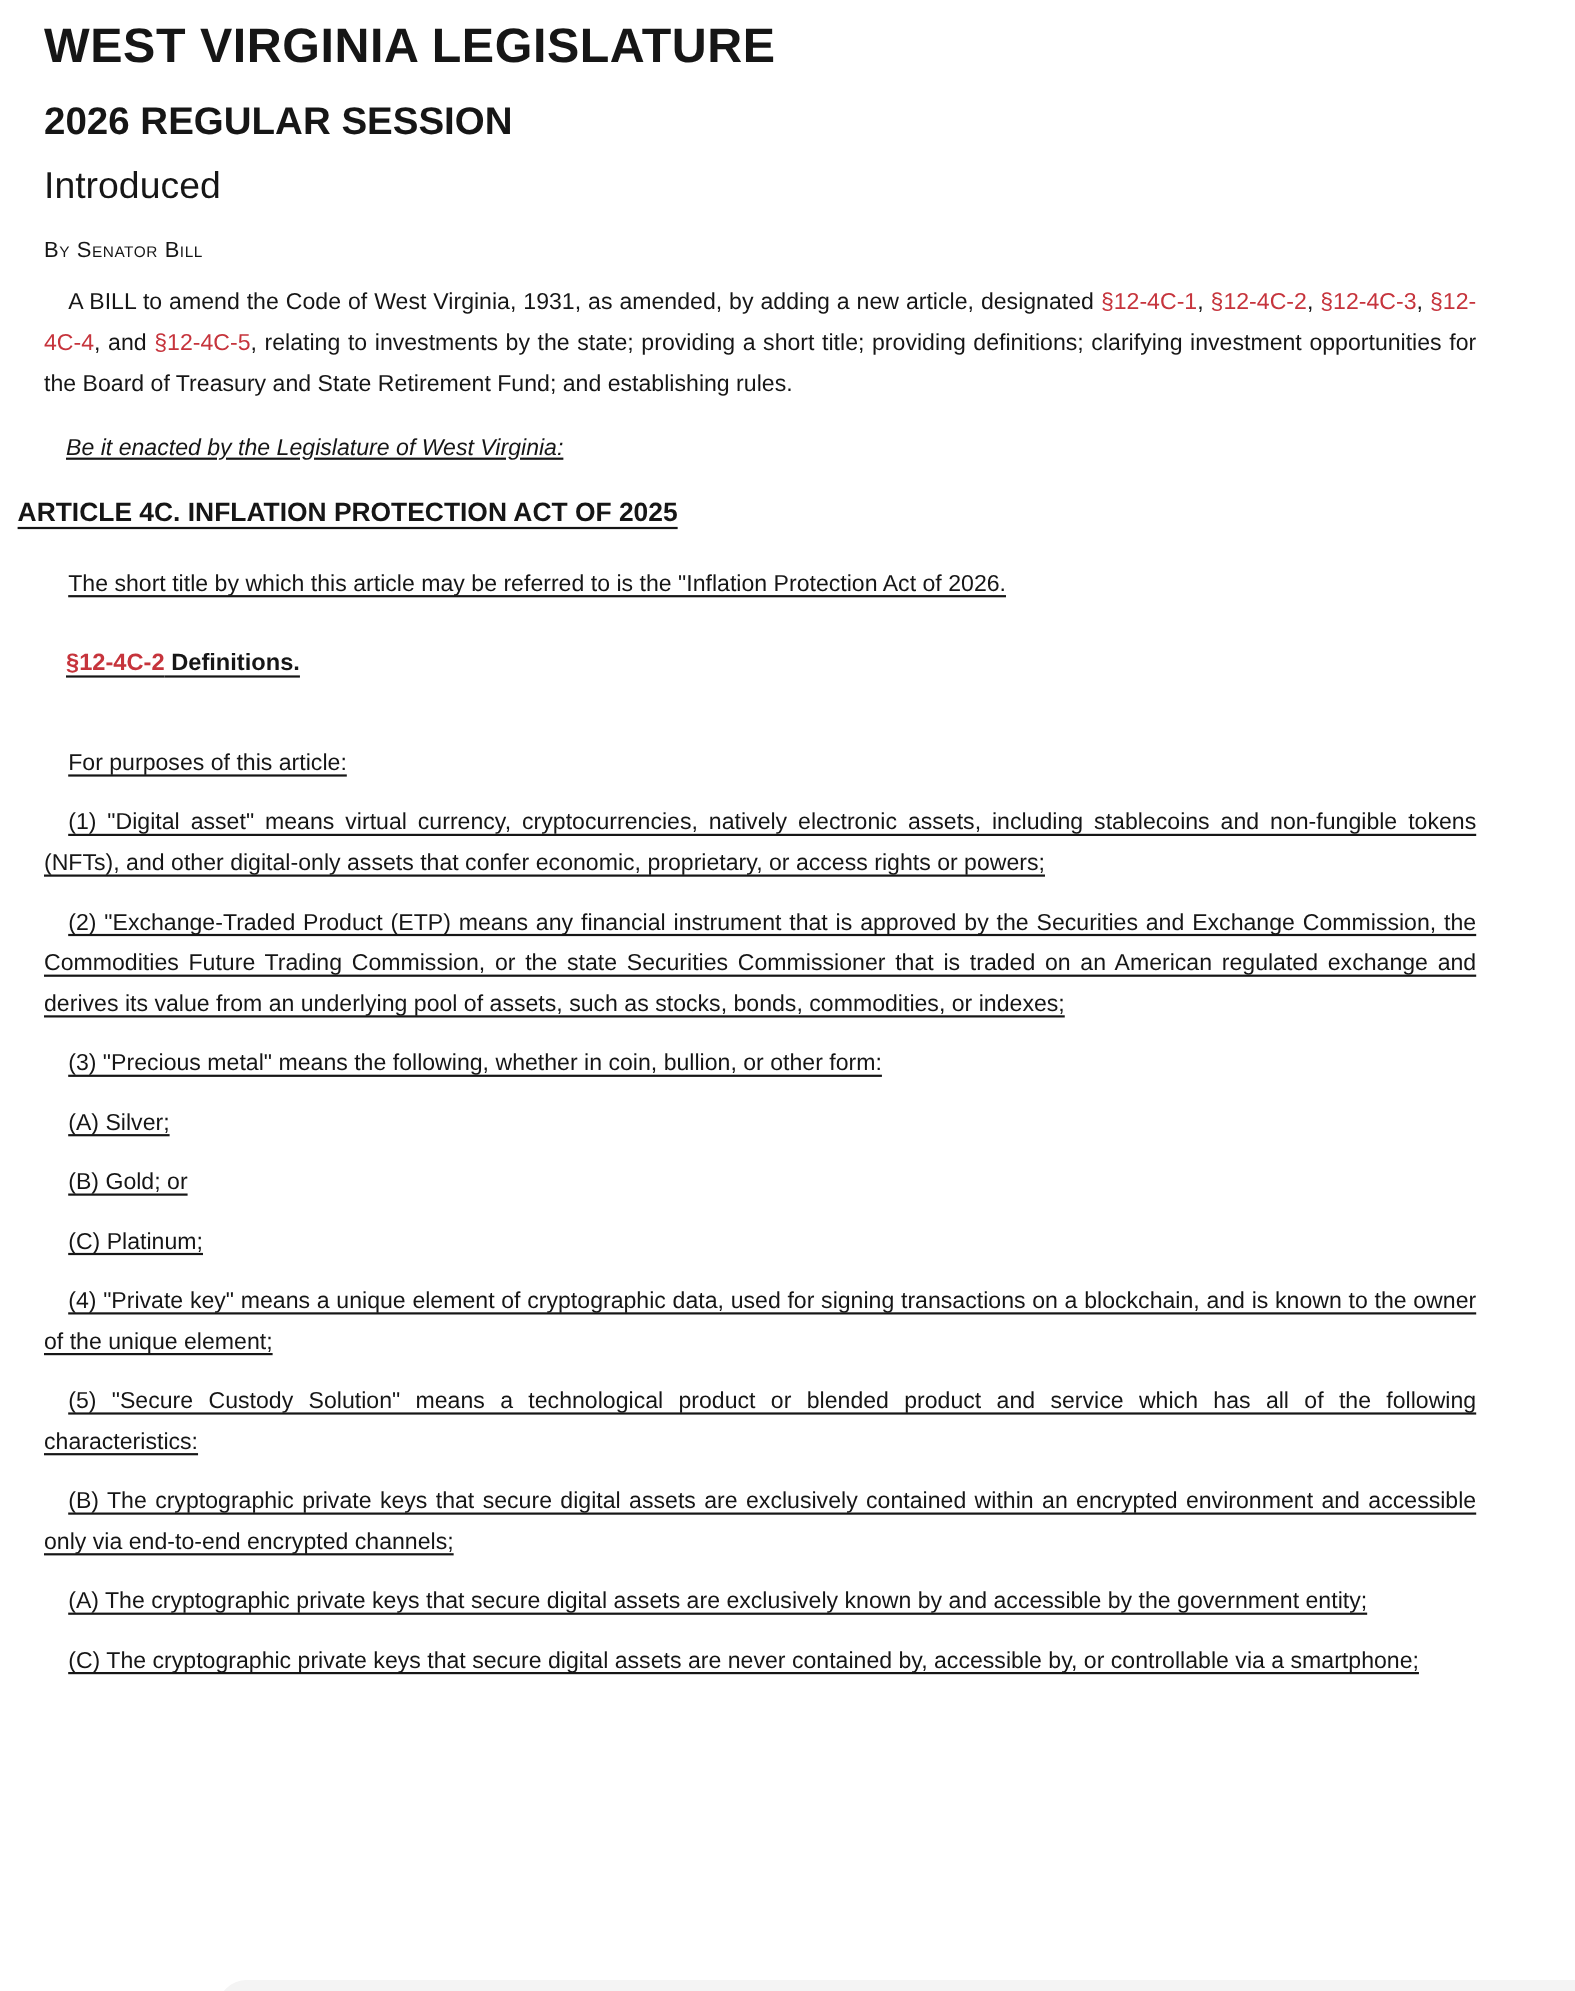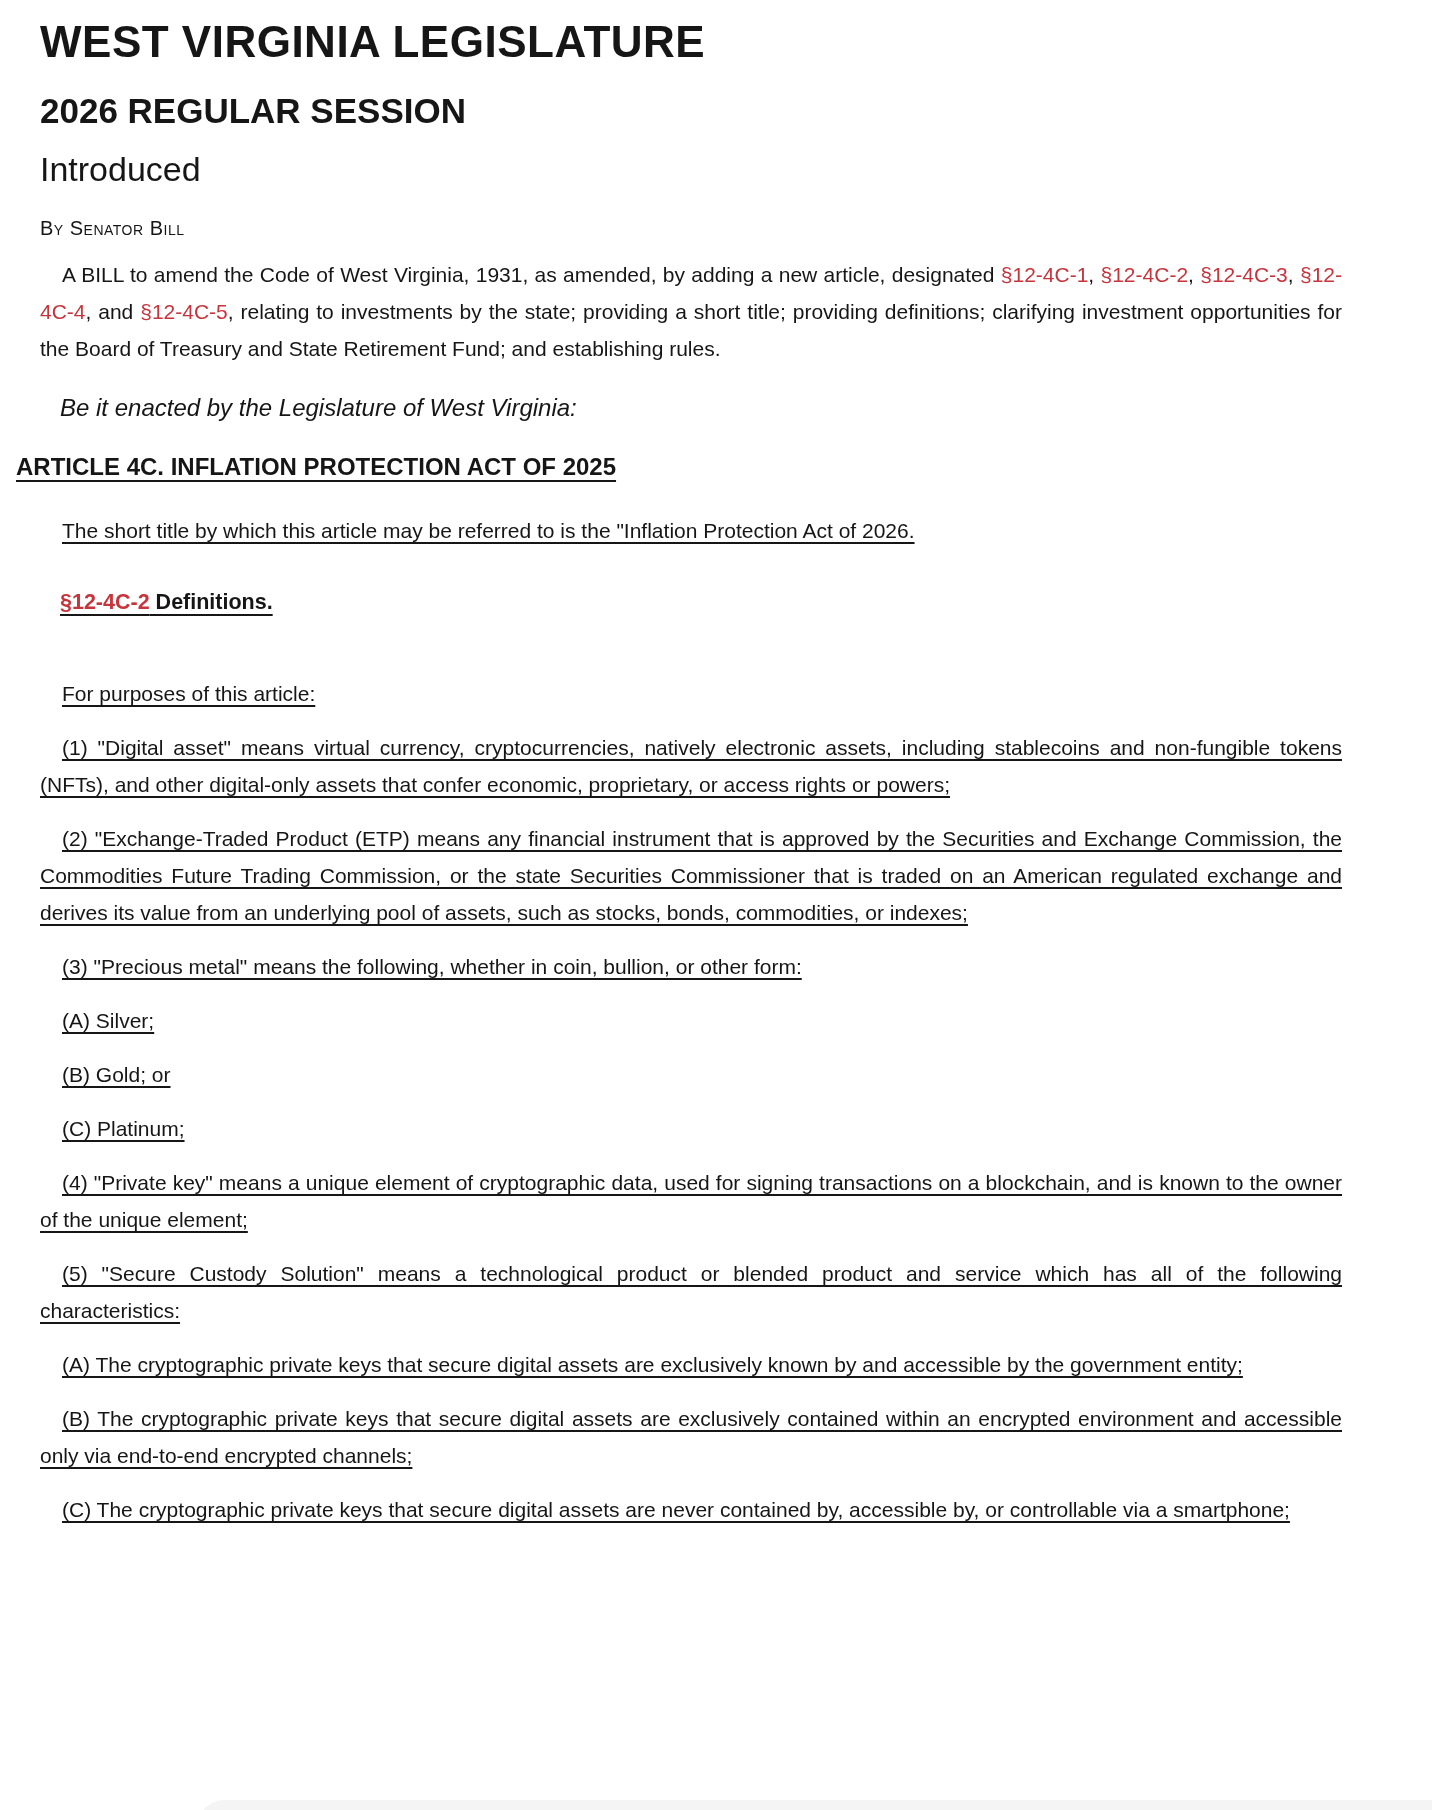--- a/index.html
+++ b/index.html
@@ -27,22 +27,23 @@
     margin:26px 0 0;line-height:24px;
   }
   .referral{
     font-size:22px;line-height:40px;margin:22px 0 0;
   }
   .digest{
     font-size:21px;line-height:37px;margin:16px 0 17px;
     text-align:justify;text-indent:22px;
   }
   .enacting{
-    font-size:24px;font-style:italic;margin:22px 0 26px;margin-left:20px;
+    font-size:21px;font-style:italic;margin:22px 0 26px;margin-left:20px;
     line-height:37px;
+    text-decoration:underline;
   }
   .article-heading{
     font-size:24px;font-weight:bold;margin:14px 0 30px;margin-left:-24px;
     line-height:30px;
     text-decoration:underline;text-underline-offset:5px;text-decoration-thickness:2px;
   }
   .section-heading{
     font-size:21.5px;font-weight:bold;line-height:30px;
     margin:38px 0 58px;margin-left:20px;
     text-decoration:underline;text-underline-offset:5px;text-decoration-thickness:2px;
@@ -80,21 +81,21 @@
       <div class="section-heading"><span class="code-ref">§12-4C-2</span><span> Definitions.</span></div>
       <div class="para">For purposes of this article:</div>
       <div class="para">(1) "Digital asset" means virtual currency, cryptocurrencies, natively electronic assets, including stablecoins and non-fungible tokens (NFTs), and other digital-only assets that confer economic, proprietary, or access rights or powers;</div>
       <div class="para">(2) "Exchange-Traded Product (ETP) means any financial instrument that is approved by the Securities and Exchange Commission, the Commodities Future Trading Commission, or the state Securities Commissioner that is traded on an American regulated exchange and derives its value from an underlying pool of assets, such as stocks, bonds, commodities, or indexes;</div>
       <div class="para">(3) "Precious metal" means the following, whether in coin, bullion, or other form:</div>
       <div class="para">(A) Silver;</div>
       <div class="para">(B) Gold; or</div>
       <div class="para">(C) Platinum;</div>
       <div class="para">(4) "Private key" means a unique element of cryptographic data, used for signing transactions on a blockchain, and is known to the owner of the unique element;</div>
       <div class="para">(5) "Secure Custody Solution" means a technological product or blended product and service which has all of the following characteristics:</div>
+      <div class="para">(B) The cryptographic private keys that secure digital assets are exclusively contained within an encrypted environment and accessible only via end-to-end encrypted channels;</div>
       <div class="para">(A) The cryptographic private keys that secure digital assets are exclusively known by and accessible by the government entity;</div>
-      <div class="para">(B) The cryptographic private keys that secure digital assets are exclusively contained within an encrypted environment and accessible only via end-to-end encrypted channels;</div>
       <div class="para">(C) The cryptographic private keys that secure digital assets are never contained by, accessible by, or controllable via a smartphone;</div>
     </div>
 
   <div class="footer-overlay">
     
   </div>
 </div>
 
 </body></html>

